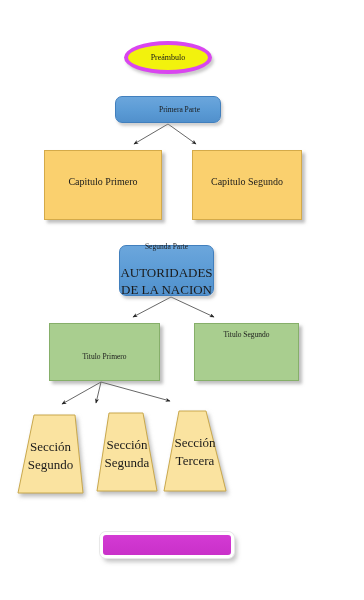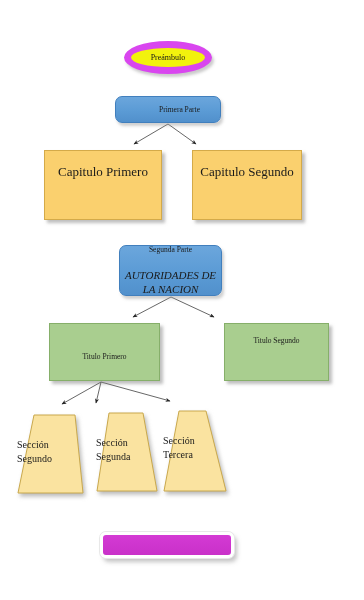--- a/index.html
+++ b/index.html
@@ -32,58 +32,57 @@
     z-index: 3;
   }
   .node .lbl { line-height: 1.25; }
 
   
   #preambulo {
     left: 124px; top: 41px;
     width: 88px; height: 33px;
     border-radius: 50%;
     background: #f2f20d;
-    border: 7px solid #d946ef;
+    border: 4px solid #d946ef;
     font-size: 8px;
     box-shadow: 2px 3px 3px rgba(140,140,140,0.45);
   }
 
   
   .blue-box {
     background: linear-gradient(180deg, #6ba6dc 0%, #5b9bd5 55%, #5190cc 100%);
     border: 1px solid #417fbd;
     border-radius: 7px;
     font-size: 7.5px;
     box-shadow: 2px 3px 3px rgba(150,150,150,0.45);
     padding-left: 23px;
   }
   #primera-parte {
     left: 115px; top: 96px;
     width: 106px; height: 27px;
   }
   #segunda-parte {
     left: 119px; top: 245px;
-    width: 103px; height: 51px;
+    width: 95px; height: 51px;
     padding: 3px 4px;
   }
   #segunda-parte .sub {
     margin-top: 14px;
-    font-size: 11px;
+    font-size: 13px;
     line-height: 1.3;
-    font-style: italic;
   }
 
   
   .gold-box {
     background: #fad06e;
     border: 1px solid #d4aa49;
-    font-size: 13px;
+    font-size: 10px;
     box-shadow: 3px 3px 3px rgba(130,130,130,0.5);
     justify-content: flex-start;
-    padding-top: 13px;
+    padding-top: 25px;
   }
   #capitulo-primero {
     left: 44px; top: 150px;
     width: 118px; height: 70px;
   }
   #capitulo-segundo {
     left: 192px; top: 150px;
     width: 110px; height: 70px; text-align: center;
   }
 
@@ -96,39 +95,38 @@
     justify-content: flex-start;
     padding-top: 28px;
   }
   #titulo-primero {
     left: 49px; top: 323px;
     width: 111px; height: 58px;
   }
   #titulo-segundo {
     left: 194px; top: 323px;
     width: 105px; height: 58px;
-    padding-top: 12px;
-    margin-left: 30px;
+    padding-top: 6px;
   }
 
   
   .trap-wrap {
     position: absolute;
     z-index: 3;
   }
   .trap-wrap svg {
     display: block;
     filter: drop-shadow(2px 3px 2px rgba(130,130,130,0.55));
   }
   .trap-wrap .trap-label {
     position: absolute;
     left: 0;
     width: 100%;
-    text-align: left;
-    font-size: 10px;
+    text-align: center;
+    font-size: 13px;
     line-height: 1.35;
     color: #1a1a1a;
     top: 24px;
   }
   #seccion-primera { left: 17px; top: 414px; }
   #seccion-segunda { left: 96px; top: 412px; }
   #seccion-tercera { left: 163px; top: 410px; }
 
   
   #magenta-bar {

